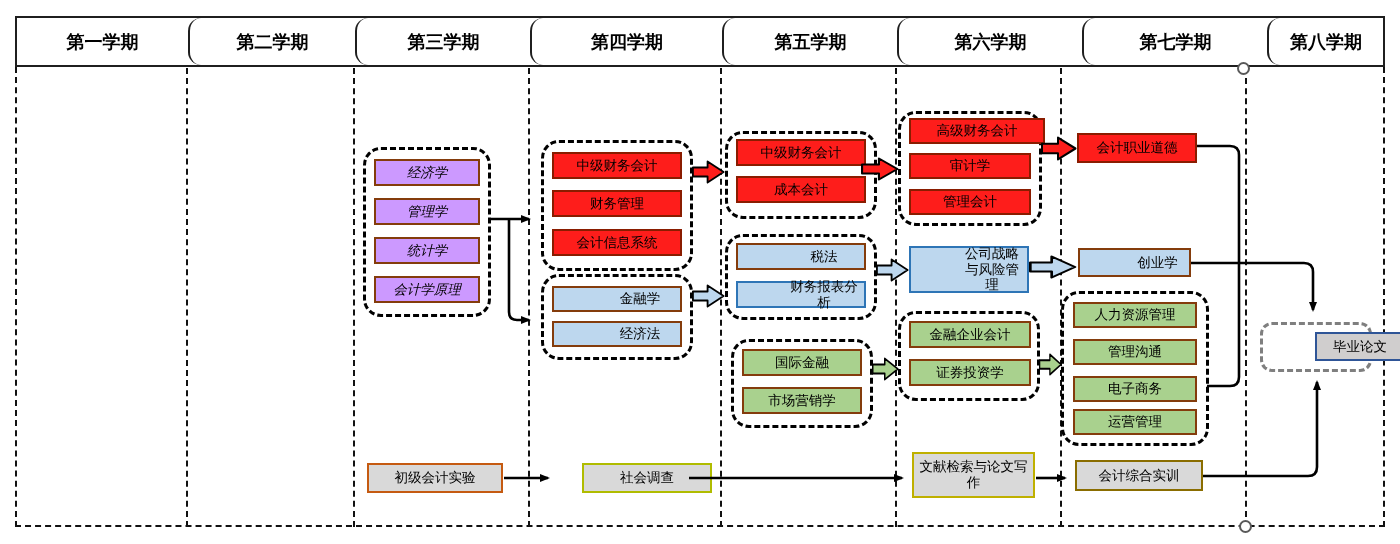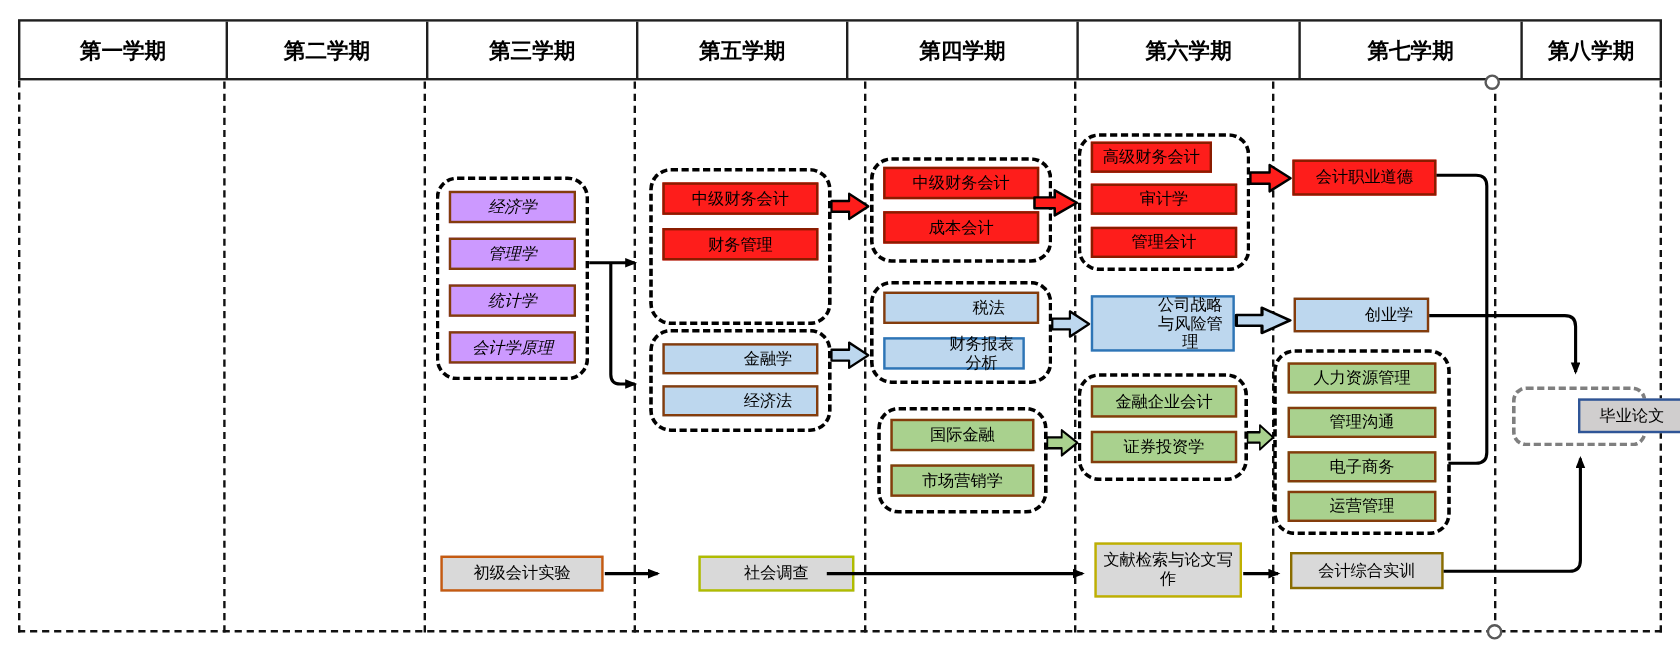--- a/index.html
+++ b/index.html
@@ -4,21 +4,21 @@
 <style>
   html,body{margin:0;padding:0;background:#fff;}
   .canvas{
     position:relative;width:1400px;height:544px;background:#fff;overflow:hidden;
     font-family:"Liberation Sans","DejaVu Sans",sans-serif;color:#000;
   }
   
   .hdr{position:absolute;left:15px;top:16px;width:1370px;height:51px;
        display:flex;border:2px solid #1f1f1f;box-sizing:border-box;background:#fff;}
   .hcell{display:flex;align-items:center;justify-content:center;
-         font-size:18px;font-weight:bold;box-sizing:border-box;border-left:2px solid #1f1f1f;}
+         font-size:18px;font-weight:bold;box-sizing:border-box;border-left:2px solid #1f1f1f;border-radius:13px;}
   .hcell:first-child{border-left:none;}
   
   .frame{position:absolute;left:15px;top:67px;width:1370px;height:460px;box-sizing:border-box;
          border-left:2px dashed #111;border-right:2px dashed #111;border-bottom:2px dashed #111;}
   .vsep{position:absolute;top:68px;height:459px;width:0;border-left:2px dashed #111;}
   
   .group{position:absolute;border:3px dashed #000;border-radius:18px;box-sizing:border-box;background:transparent;}
   .group.graydash{border:3px dashed var(--container-gray,#7f7f7f);border-radius:12px;}
   
   .box{position:absolute;display:flex;align-items:center;justify-content:center;text-align:center;
@@ -49,22 +49,22 @@
 </style>
 </head>
 <body>
 
 <div class="canvas">
 
   <div class="hdr">
     <div class="hcell" style="width:171px">第一学期</div>
     <div class="hcell" style="width:167px">第二学期</div>
     <div class="hcell" style="width:175px">第三学期</div>
+    <div class="hcell" style="width:192px">第四学期</div>
     <div class="hcell" style="width:175px">第五学期</div>
-    <div class="hcell" style="width:192px">第四学期</div>
     <div class="hcell" style="width:185px">第六学期</div>
     <div class="hcell" style="width:185px">第七学期</div>
     <div class="hcell" style="flex:1">第八学期</div>
   </div>
 
   <div class="frame"></div>
   <div class="vsep" style="left:186px"></div>
   <div class="vsep" style="left:353px"></div>
   <div class="vsep" style="left:528px"></div>
   <div class="vsep" style="left:720px"></div>
@@ -74,39 +74,40 @@
 
   <div class="group" style="left:363px;top:147px;width:128px;height:170px"></div>
   <div class="box purple" style="left:374px;top:159px;width:106px;height:27px">经济学</div>
   <div class="box purple" style="left:374px;top:198px;width:106px;height:27px">管理学</div>
   <div class="box purple" style="left:374px;top:237px;width:106px;height:27px">统计学</div>
   <div class="box purple" style="left:374px;top:276px;width:106px;height:27px">会计学原理</div>
 
   <div class="group" style="left:541px;top:140px;width:152px;height:131px"></div>
   <div class="box redbox" style="left:552px;top:152px;width:130px;height:27px">中级财务会计</div>
   <div class="box redbox" style="left:552px;top:190px;width:130px;height:27px">财务管理</div>
+  <div class="box redbox" style="left:552px;top:229px;width:130px;height:27px">会计信息系统</div>
 
   <div class="group" style="left:541px;top:274px;width:152px;height:86px"></div>
   <div class="box bluebox" style="left:552px;top:286px;width:130px;height:26px">金融学</div>
   <div class="box bluebox" style="left:552px;top:321px;width:130px;height:26px">经济法</div>
 
   <div class="group" style="left:725px;top:131px;width:152px;height:88px"></div>
   <div class="box redbox" style="left:736px;top:139px;width:130px;height:27px">中级财务会计</div>
   <div class="box redbox" style="left:736px;top:176px;width:130px;height:27px">成本会计</div>
 
   <div class="group" style="left:725px;top:234px;width:152px;height:86px"></div>
   <div class="box bluebox" style="left:736px;top:243px;width:130px;height:27px">税法</div>
-  <div class="box bluebox db" style="left:736px;top:281px;width:118px;height:27px">财务报表分析</div>
+  <div class="box bluebox db" style="left:736px;top:281px;width:130px;height:27px">财务报表分析</div>
 
   <div class="group" style="left:731px;top:339px;width:142px;height:89px"></div>
   <div class="box greenbox" style="left:742px;top:349px;width:120px;height:27px">国际金融</div>
   <div class="box greenbox" style="left:742px;top:387px;width:120px;height:27px">市场营销学</div>
 
   <div class="group" style="left:898px;top:111px;width:144px;height:115px"></div>
-  <div class="box redbox" style="left:909px;top:118px;width:101px;height:26px">高级财务会计</div>
+  <div class="box redbox" style="left:909px;top:118px;width:136px;height:26px">高级财务会计</div>
   <div class="box redbox" style="left:909px;top:153px;width:122px;height:26px">审计学</div>
   <div class="box redbox" style="left:909px;top:189px;width:122px;height:26px">管理会计</div>
 
   <div class="box bluebox db" style="left:909px;top:246px;width:120px;height:47px">公司战略与风险管理</div>
 
   <div class="group" style="left:898px;top:311px;width:142px;height:90px"></div>
   <div class="box greenbox" style="left:909px;top:321px;width:122px;height:27px">金融企业会计</div>
   <div class="box greenbox" style="left:909px;top:359px;width:122px;height:27px">证券投资学</div>
 
   <div class="box redbox" style="left:1077px;top:133px;width:120px;height:30px">会计职业道德</div>

